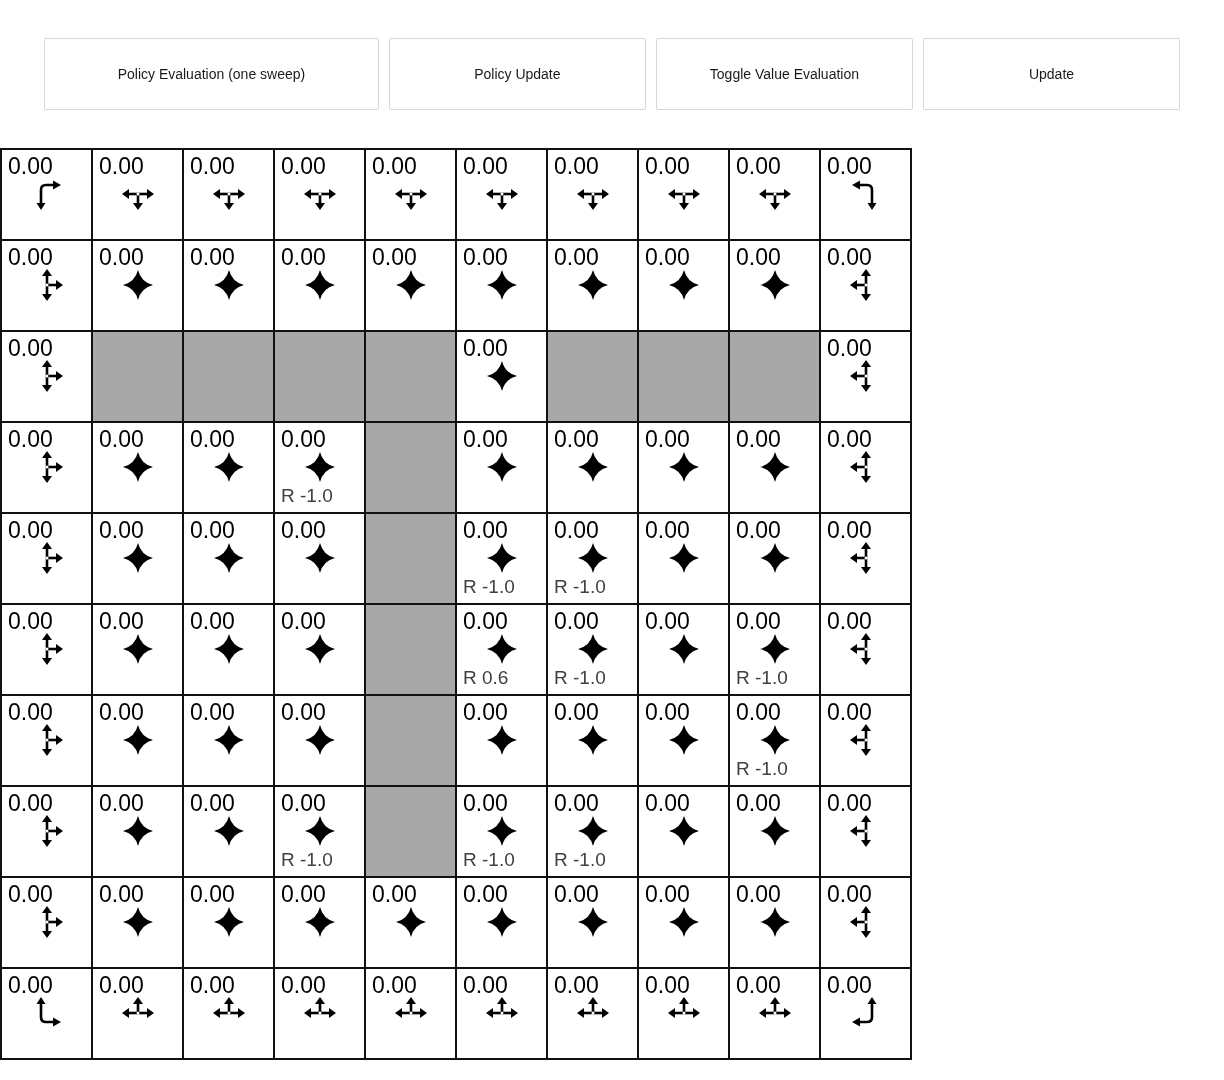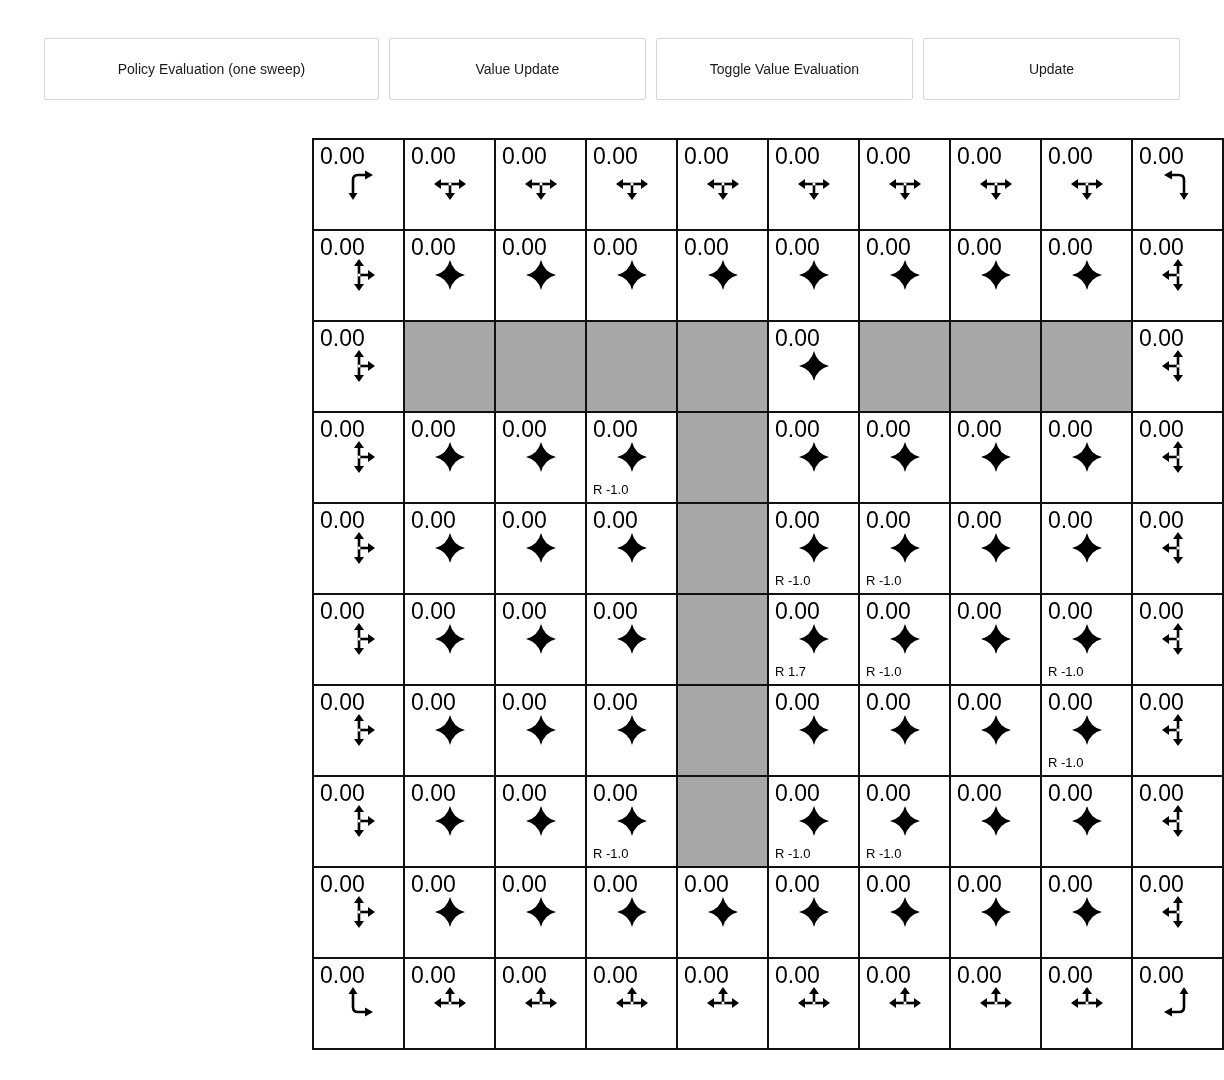--- a/index.html
+++ b/index.html
@@ -8,38 +8,38 @@
     background: #ffffff;
     width: 1224px;
     height: 1080px;
     font-family: "Liberation Sans", sans-serif;
     overflow: hidden;
   }
   .toolbar {
     display: flex;
     gap: 10px;
     margin: 38px 44px 0 44px;
-    height: 62px;
+    height: 72px;
   }
   .btn {
     flex: 1;
     background: #ffffff;
     border: 1px solid #d6d6d6;
     border-radius: 2px;
     font-family: "Liberation Sans", sans-serif;
     font-size: 14px;
     color: #1a1a1a;
     cursor: pointer;
     text-align: center;
   }
   .btn.wide { flex: 1.32; }
   .grid-wrap {
     margin-top: 38px;
     display: flex;
-    justify-content: flex-end;
+    justify-content: flex-start;
   }
   .grid {
     display: grid;
     grid-template-columns: repeat(10, 91px);
     grid-auto-rows: 91px;
     border: 1px solid #111111;
   }
   .cell {
     position: relative;
     box-sizing: border-box;
@@ -59,31 +59,31 @@
   .glyph {
     position: absolute;
     top: 26px;
     left: 50%;
     transform: translateX(-50%);
   }
   .reward {
     position: absolute;
     bottom: 5px;
     left: 6px;
-    font-size: 13px;
-    color: #000000;
+    font-size: 19px;
+    color: #404040;
     white-space: nowrap;
   }
 </style>
 </head>
 <body>
 
 <div class="toolbar">
     <button class="btn wide">Policy Evaluation (one sweep)</button>
-    <button class="btn">Value Update</button>
+    <button class="btn">Policy Update</button>
     <button class="btn">Toggle Value Evaluation</button>
     <button class="btn">Update</button>
   </div>
 
 <div class="grid-wrap">
   <div class="grid">
       <div class="cell">
         <div class="val">0.00</div>
         <svg width="36" height="36" viewBox="-18 -18 36 36" class="glyph">
           <g>
@@ -474,21 +474,21 @@
         <svg width="36" height="36" viewBox="-18 -18 36 36" class="glyph">
           <path d="M0,-15 Q3,-3 15,0 Q3,3 0,15 Q-3,3 -15,0 Q-3,-3 0,-15 Z" fill="#000"></path>
         </svg>
       </div>
       <div class="cell wall"></div>
       <div class="cell">
         <div class="val">0.00</div>
         <svg width="36" height="36" viewBox="-18 -18 36 36" class="glyph">
           <path d="M0,-15 Q3,-3 15,0 Q3,3 0,15 Q-3,3 -15,0 Q-3,-3 0,-15 Z" fill="#000"></path>
         </svg>
-        <div class="reward">R 1.7</div>
+        <div class="reward">R 0.6</div>
       </div>
       <div class="cell">
         <div class="val">0.00</div>
         <svg width="36" height="36" viewBox="-18 -18 36 36" class="glyph">
           <path d="M0,-15 Q3,-3 15,0 Q3,3 0,15 Q-3,3 -15,0 Q-3,-3 0,-15 Z" fill="#000"></path>
         </svg>
         <div class="reward">R -1.0</div>
       </div>
       <div class="cell">
         <div class="val">0.00</div>

